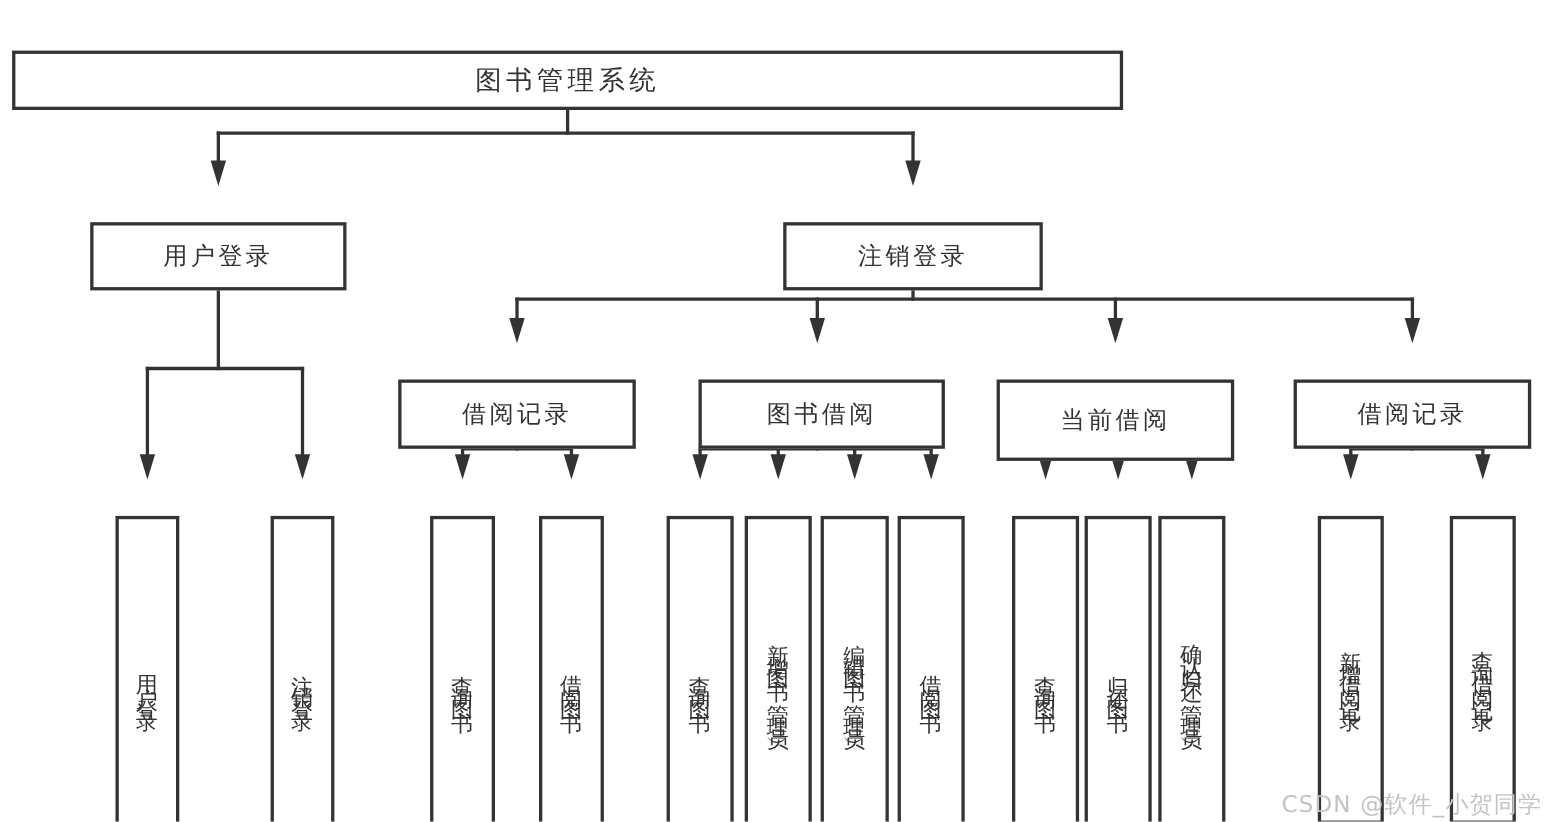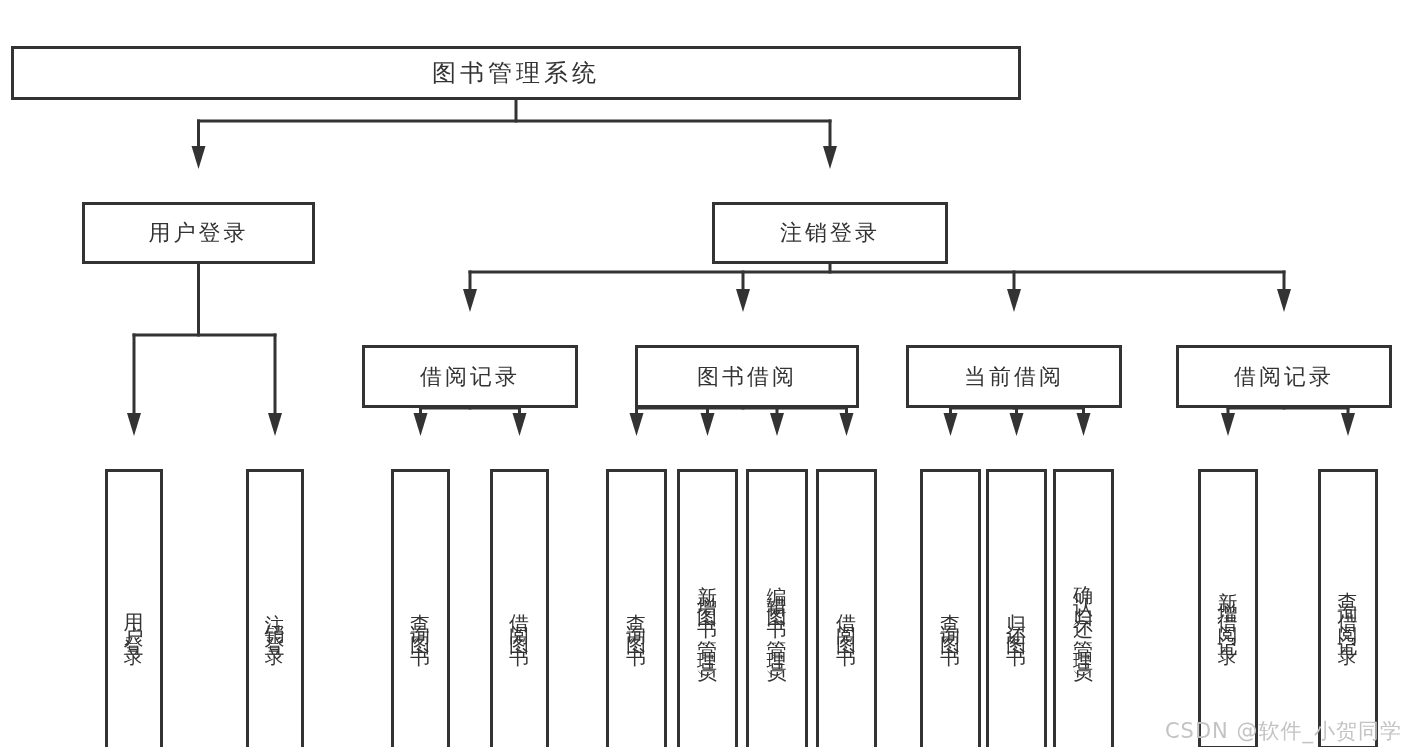--- a/index.html
+++ b/index.html
@@ -124,21 +124,21 @@
       </div>
       <div class="node h-node" style="left: 712px; top: 170px; width: 236px; height: 62px; border: 3px solid rgb(51, 51, 51); color: rgb(51, 51, 51);">
         <span>注销登录</span>
       </div>
       <div class="node h-node" style="left: 362px; top: 313px; width: 216px; height: 63px; border: 3px solid rgb(51, 51, 51); color: rgb(51, 51, 51);">
         <span>借阅记录</span>
       </div>
       <div class="node h-node" style="left: 635px; top: 313px; width: 224px; height: 63px; border: 3px solid rgb(51, 51, 51); color: rgb(51, 51, 51);">
         <span>图书借阅</span>
       </div>
-      <div class="node h-node" style="left: 906px; top: 313px; width: 216px; height: 63px; border: 3px solid rgb(51, 51, 51); color: rgb(51, 51, 51);">
+      <div class="node h-node" style="left: 906px; top: 313px; width: 216px; height: 74px; border: 3px solid rgb(51, 51, 51); color: rgb(51, 51, 51);">
         <span>当前借阅</span>
       </div>
       <div class="node h-node" style="left: 1176px; top: 313px; width: 216px; height: 63px; border: 3px solid rgb(51, 51, 51); color: rgb(51, 51, 51);">
         <span>借阅记录</span>
       </div>
       <div class="node v-node" style="left: 105px; top: 437px; width: 58px; height: 301px; border: 3px solid rgb(51, 51, 51); color: rgb(51, 51, 51);">
         <span>用户登录</span>
       </div>
       <div class="node v-node" style="left: 246px; top: 437px; width: 58px; height: 301px; border: 3px solid rgb(51, 51, 51); color: rgb(51, 51, 51);">
         <span>注销登录</span>

